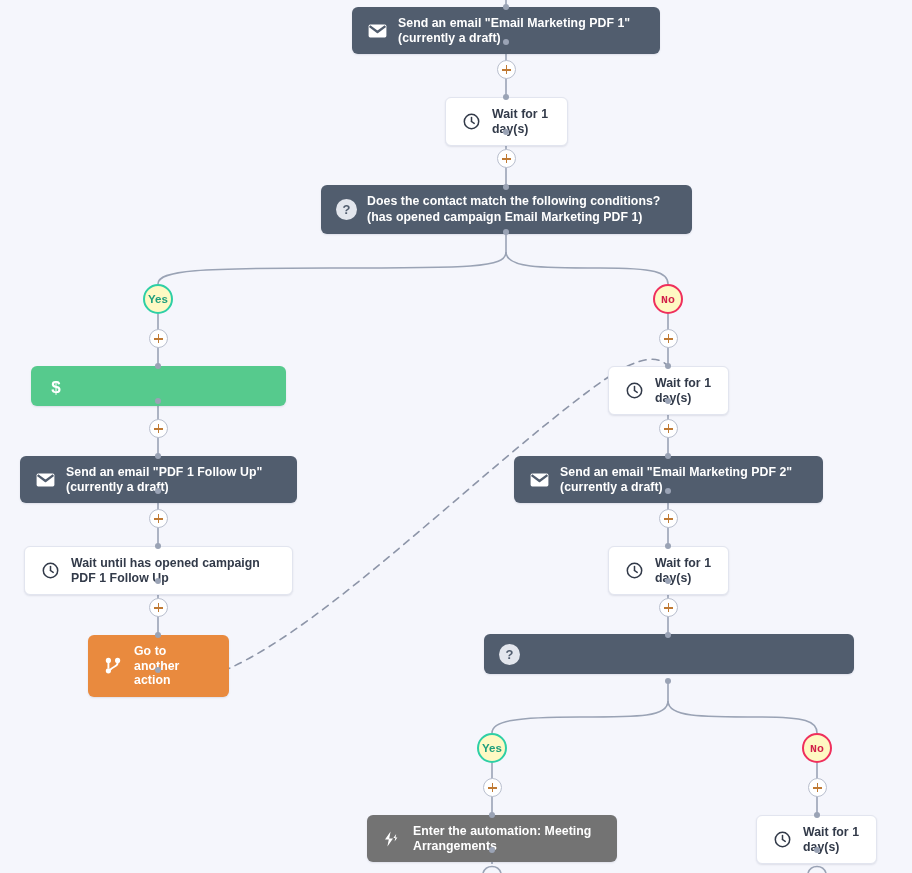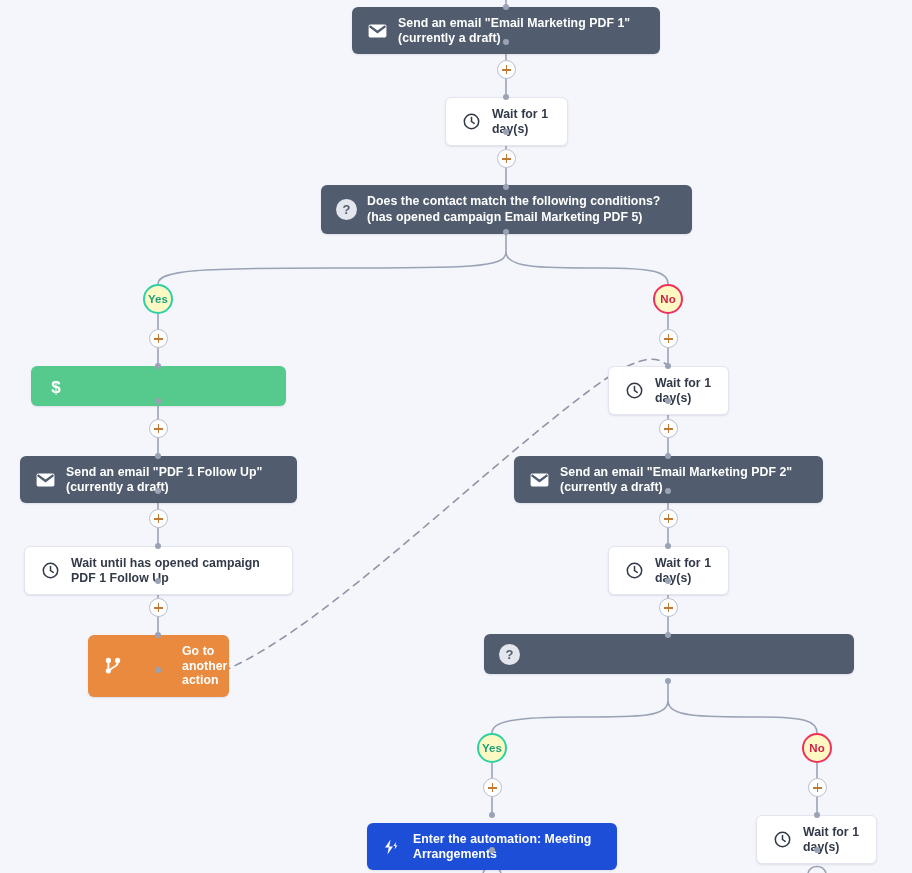--- a/index.html
+++ b/index.html
@@ -89,23 +89,22 @@
 
   
   .node.orange {
     background: #e98a3e;
     color: #ffffff;
   }
   .node.orange .lbl { color: #ffffff; }
 
   
   .node.pink {
-    background: #1d4ed8;
+    background: #737373;
     color: #ffffff;
-    margin-top: 8px;
   }
   .node.pink .lbl { color: #ffffff; }
 
   
   .node.twoline { align-items: center; }
   .node.twoline .lbl { line-height: 1.28; }
 
   
   .plus {
     position: absolute;
@@ -144,20 +143,21 @@
     justify-content: center;
     font-size: 11.5px;
     font-weight: bold;
     color: #1e9e7d;
     z-index: 4;
     cursor: pointer;
   }
   .branch.no {
     border-color: #ef2f5c;
     color: #d11f48;
+    font-family: Liberation Mono, monospace;
   }
 
   
   .dot {
     position: absolute;
     width: 6px;
     height: 6px;
     border-radius: 50%;
     background: #9aa3b5;
     z-index: 5;
@@ -274,21 +274,21 @@
     <span class="lbl">Wait for 1 day(s)</span>
   </div>
 
   <div class="node dark twoline" style="left:321px;top:185px;width:371px;">
     <span class="ic">
       <svg width="21" height="21" viewBox="0 0 21 21">
         <circle cx="10.5" cy="10.5" r="10.5" fill="#e3e6ed"></circle>
         <text x="10.5" y="15" text-anchor="middle" font-family="Liberation Sans, sans-serif" font-size="13" font-weight="bold" fill="#515d6e">?</text>
       </svg>
     </span>
-    <span class="lbl">Does the contact match the following conditions? (has opened campaign Email Marketing PDF 5)</span>
+    <span class="lbl">Does the contact match the following conditions? (has opened campaign Email Marketing PDF 1)</span>
   </div>
 
   <div class="node green" style="left:31px;top:366px;width:255px;">
     <span class="ic">
       <svg width="16" height="19" viewBox="0 0 16 19">
         <text x="8" y="15.5" text-anchor="middle" font-family="Liberation Sans, sans-serif" font-size="17" font-weight="bold" fill="#ffffff">$</text>
       </svg>
     </span>
   </div>
 
@@ -306,21 +306,21 @@
     <span class="ic">
       <svg width="17" height="17" viewBox="0 0 17 17">
         <circle cx="8.5" cy="8.5" r="7.2" fill="none" stroke="#323a49" stroke-width="1.5"></circle>
         <line x1="8.5" y1="8.5" x2="8.5" y2="4.4" stroke="#323a49" stroke-width="1.5" stroke-linecap="round"></line>
         <line x1="8.5" y1="8.5" x2="11.2" y2="10.4" stroke="#323a49" stroke-width="1.5" stroke-linecap="round"></line>
       </svg>
     </span>
     <span class="lbl">Wait until has opened campaign PDF 1 Follow Up</span>
   </div>
 
-  <div class="node orange" style="left:88px;top:635px;width:141px;gap:48px;">
+  <div class="node orange" style="left:88px;top:635px;width:141px;">
     <span class="ic">
       <svg width="16" height="17" viewBox="0 0 16 17">
         <circle cx="3.4" cy="3.4" r="2.6" fill="#ffffff"></circle>
         <circle cx="12.6" cy="3.4" r="2.6" fill="#ffffff"></circle>
         <circle cx="3.4" cy="13.8" r="2.6" fill="#ffffff"></circle>
         <line x1="3.4" y1="5.8" x2="3.4" y2="11.4" stroke="#ffffff" stroke-width="1.9"></line>
         <path d="M12.6 6 C12.6 9.6, 8.4 9.2, 5.6 12.4" fill="none" stroke="#ffffff" stroke-width="1.9" stroke-linecap="round"></path>
       </svg>
     </span>
     <span class="lbl">Go to another action</span>

